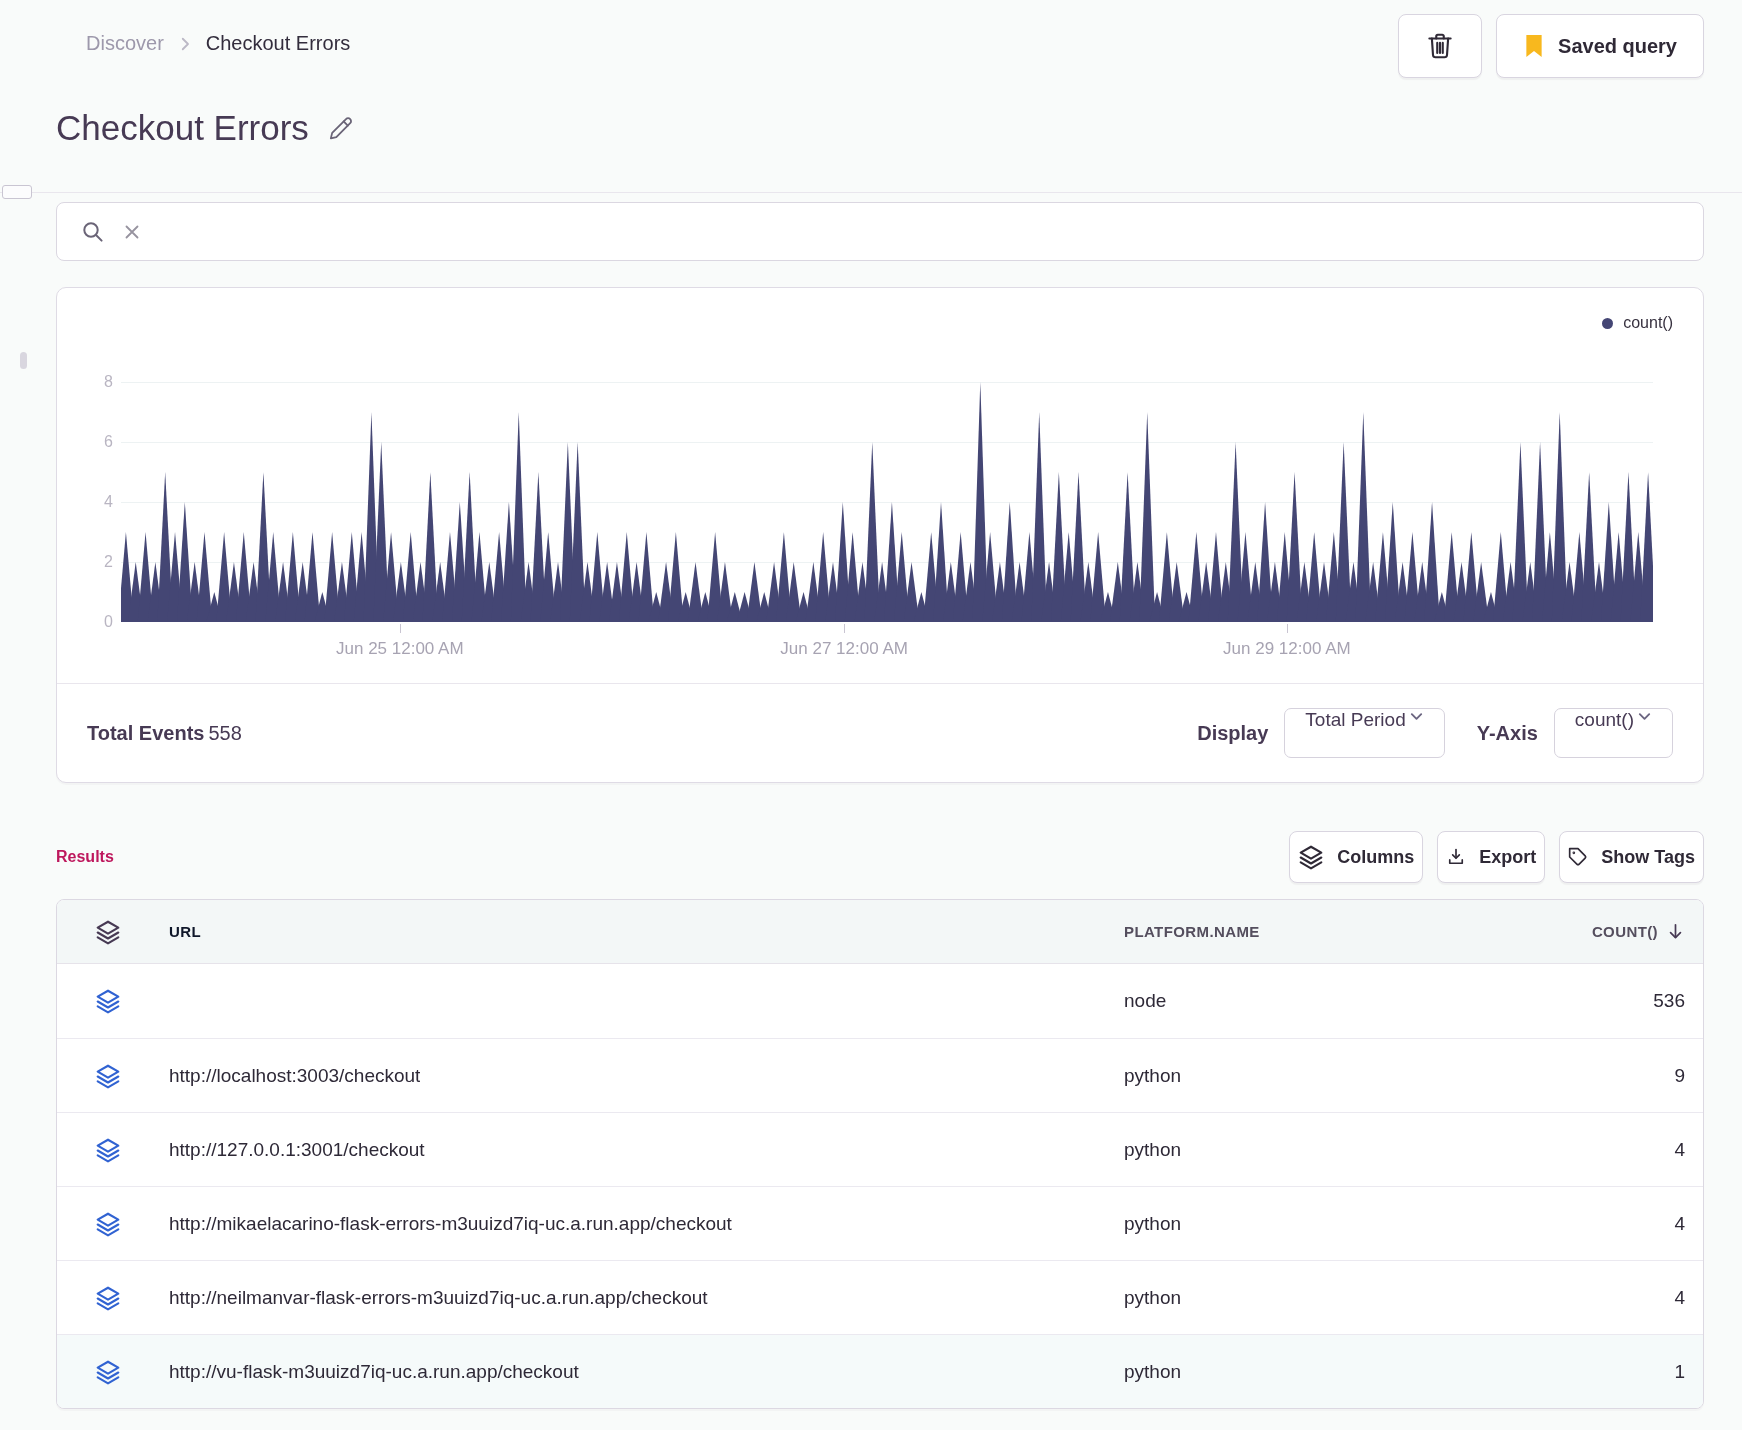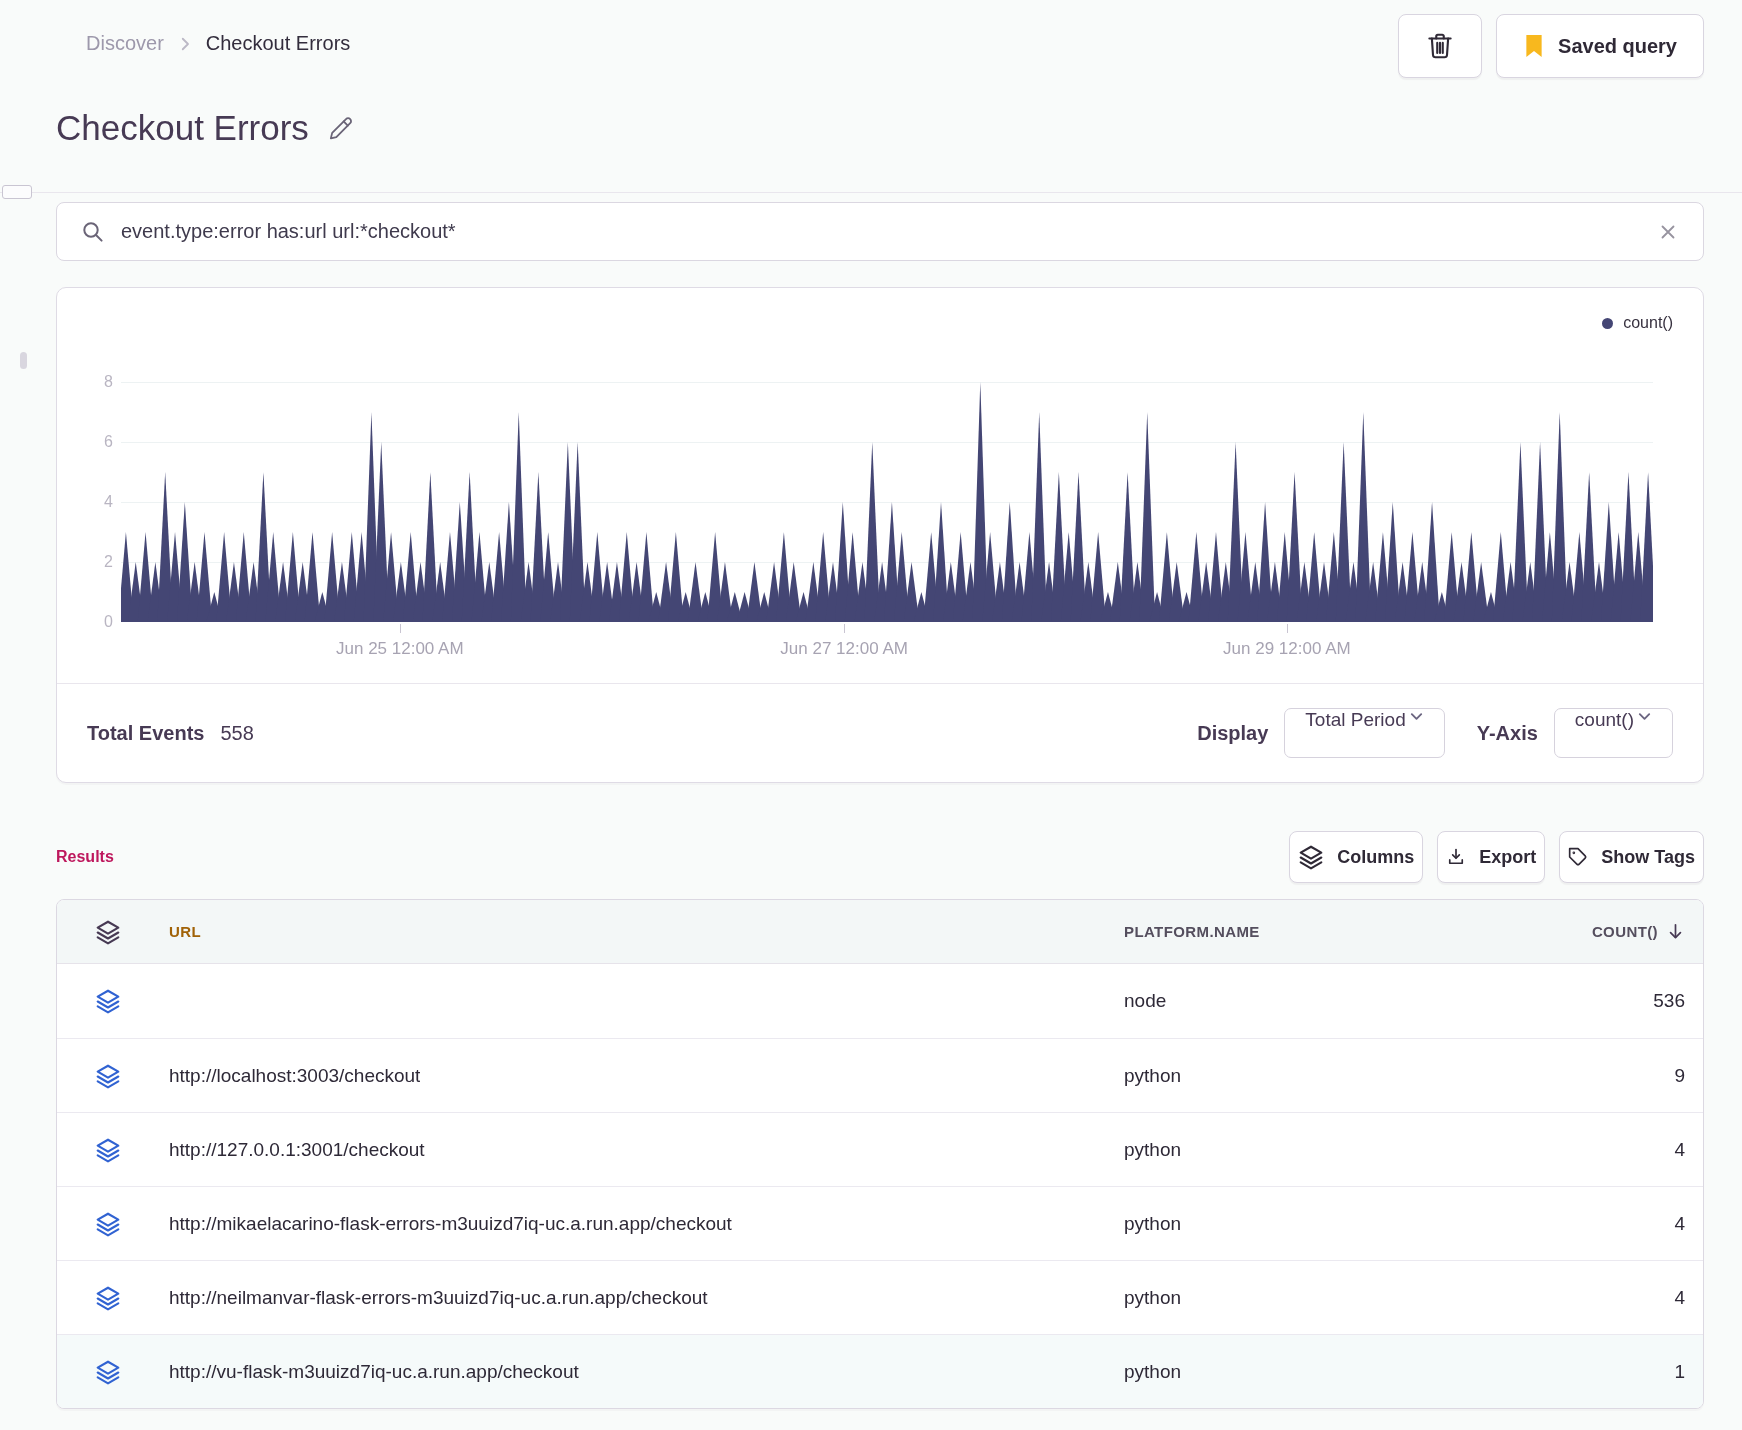--- a/index.html
+++ b/index.html
@@ -44,37 +44,37 @@
   .chart-card { margin-top:26px; height:496px; background:#fff; border:1px solid #dfdbe5; border-radius:10px; position:relative; box-shadow:0 2px 1px rgba(50,40,60,0.03); }
   .legend { position:absolute; top:26px; right:30px; display:flex; align-items:center; gap:10px; font-size:16px; color:#37313f; cursor:pointer; }
   .legend-dot { width:11px; height:11px; border-radius:50%; }
   .chart-y-axis .ytick { position:absolute; left:0; width:56px; text-align:right; font-size:16px; color:#b9b5c2; line-height:22px; }
   .chart-plot { position:absolute; left:64px; right:50px; top:94px; height:240px; }
   .chart-plot svg { width:100%; height:100%; display:block; }
   .chart-x-axis { position:absolute; left:64px; right:50px; top:334px; height:42px; }
   .xtickmark { position:absolute; top:2px; width:1px; height:9px; background:#c9c5d2; }
   .xticklabel { position:absolute; top:17px; transform:translateX(-50%); font-size:17px; color:#a7a3b2; white-space:nowrap; }
   .chart-footer { position:absolute; left:0; right:0; bottom:0; height:99px; border-top:1px solid #e9e6ed; display:flex; align-items:center; justify-content:space-between; padding:0 30px; }
-  .total-events { display:flex; align-items:baseline; gap:16px; font-size:20px; color:#473a54; }
+  .total-events { display:flex; align-items:baseline; gap:4px; font-size:20px; color:#473a54; }
   .total-label { font-weight:700; }
   .footer-controls { display:flex; align-items:center; }
   .ctl-label { font-size:20px; font-weight:700; color:#473a54; margin-right:16px; }
   .ctl-label.yaxis { margin-left:32px; }
   .dropdown { height:50px; border:1px solid #d6d2dd; border-radius:7px; background:#fff; display:inline-flex; align-items:flex-start; gap:3px; padding:0 20px; font-size:19px; color:#473a54; cursor:pointer; font-family:inherit; }
   .chev { display:inline-flex; color:#6b6580; }
   
   .results-row { margin-top:48px; display:flex; align-items:center; justify-content:space-between; }
   .results-heading { font-size:16px; font-weight:700; color:#be185d; }
   .results-buttons { display:flex; gap:14px; }
   .small-btn { height:52px; padding:0 8px; font-size:18px; }
   
   .table-card { margin-top:16px; background:#fff; border:1px solid #dcd8e2; border-radius:8px; overflow:hidden; box-shadow:0 2px 1px rgba(50,40,60,0.03); }
   .thead { height:64px; background:#f3f7f7; display:flex; align-items:center; border-bottom:1px solid #e6e3ea; color:#544e5e; font-size:15px; font-weight:700; letter-spacing:0.4px; }
   .hcell-url { flex:1; display:flex; align-items:center; padding-left:38px; gap:48px; color:#473a54; }
-  .hcell-url .hlabel { color:#a16207; }
+  .hcell-url .hlabel { color:#0f172a; }
   .platform-col { width:364px; }
   .count-col { width:215px; display:flex; align-items:center; justify-content:flex-end; gap:8px; padding-right:18px; }
   .trow { height:74px; display:flex; align-items:center; font-size:19px; color:#2e2937; background:#fff; }
   .trow + .trow { border-top:1px solid #ebe9f0; }
   .trow.last { background:#f5fafa; }
   .url-cell { flex:1; display:flex; align-items:center; padding-left:38px; gap:48px; min-width:0; }
   .url-text { white-space:nowrap; overflow:hidden; text-overflow:ellipsis; cursor:pointer; }
   .platform-cell { width:364px; }
   .count-cell { width:215px; text-align:right; padding-right:18px; }
   .icon { display:inline-flex; }
@@ -136,21 +136,20 @@
 
   <div class="side-pill"></div>
 
   <div class="search-bar">
     <span class="search-icon">
       <svg width="24" height="24" viewBox="0 0 24 24" fill="none" stroke="currentColor" stroke-width="2" stroke-linecap="round">
           <circle cx="10" cy="10" r="6.7"></circle>
           <path d="M15 15l5.6 5.6"></path>
         </svg>
     </span>
-    <input class="search-input" type="text" value="event.type:error has:url url:*checkout*" style="">
     <span class="clear-icon">
       <svg width="22" height="22" viewBox="0 0 24 24" fill="none" stroke="currentColor" stroke-width="2" stroke-linecap="round">
           <path d="M6 6l12 12M18 6L6 18"></path>
         </svg>
     </span>
   </div>
 
   <div class="chart-card">
     <div class="legend">
       <span class="legend-dot" style="background:#444674"></span>

